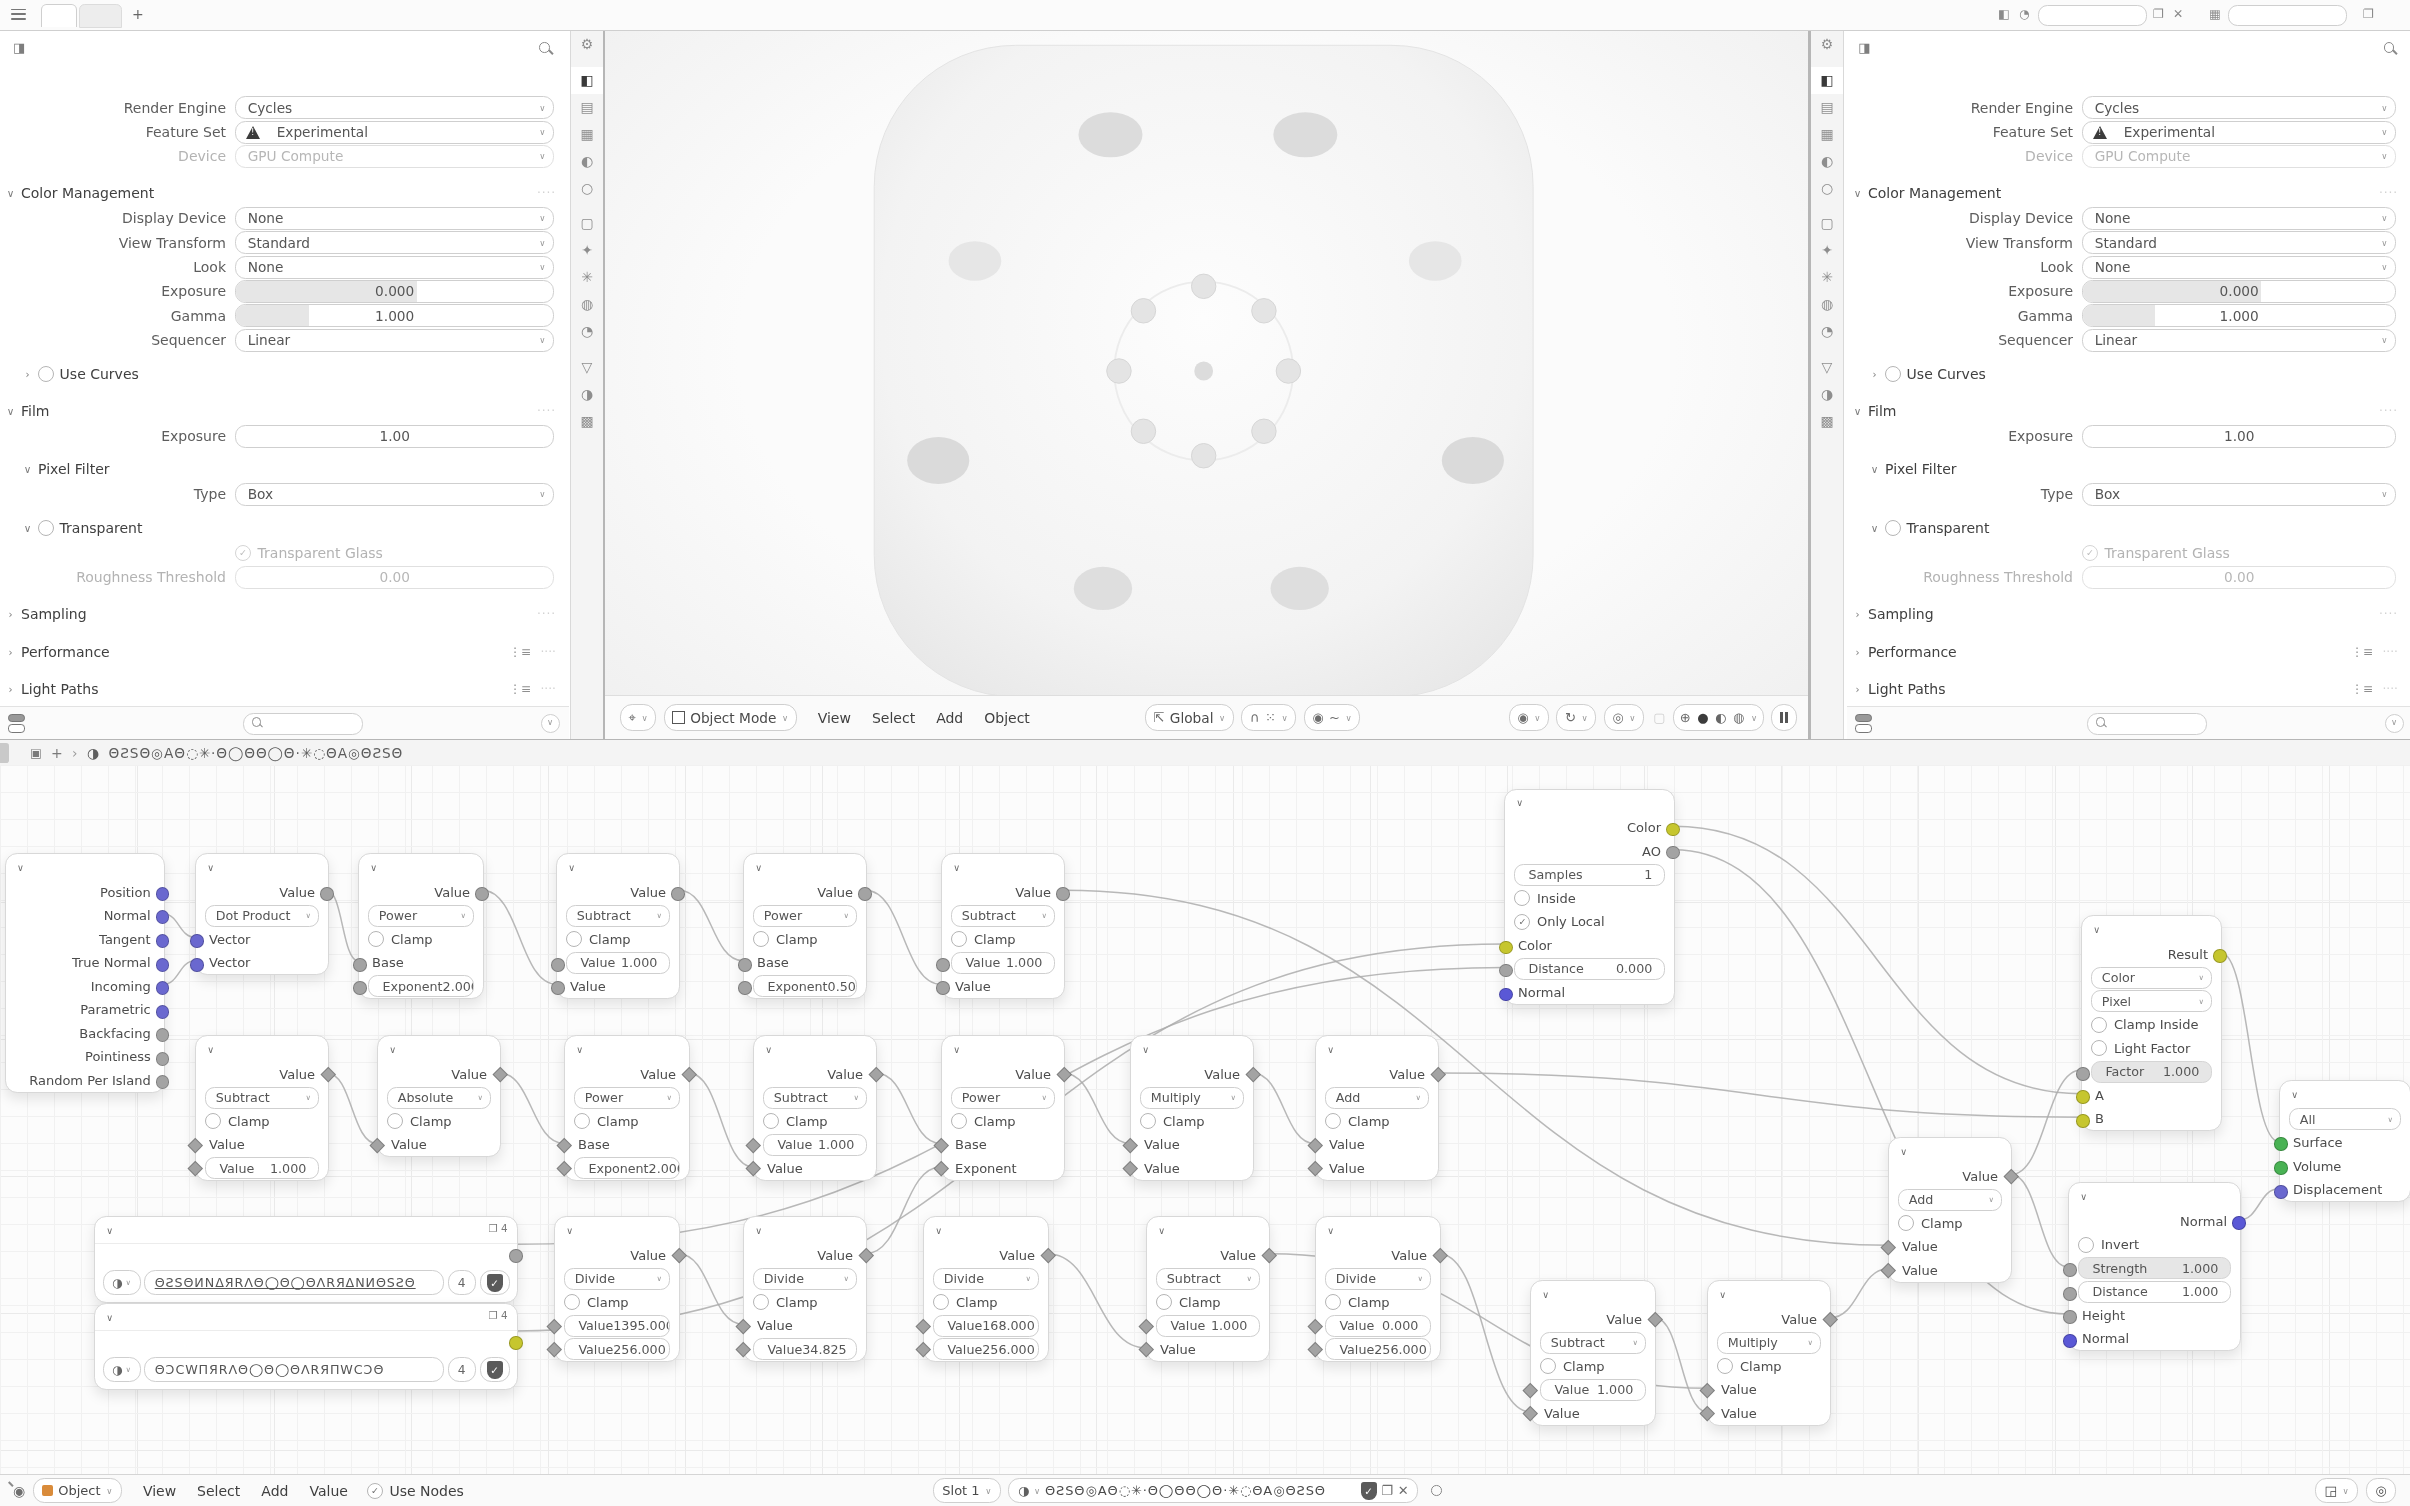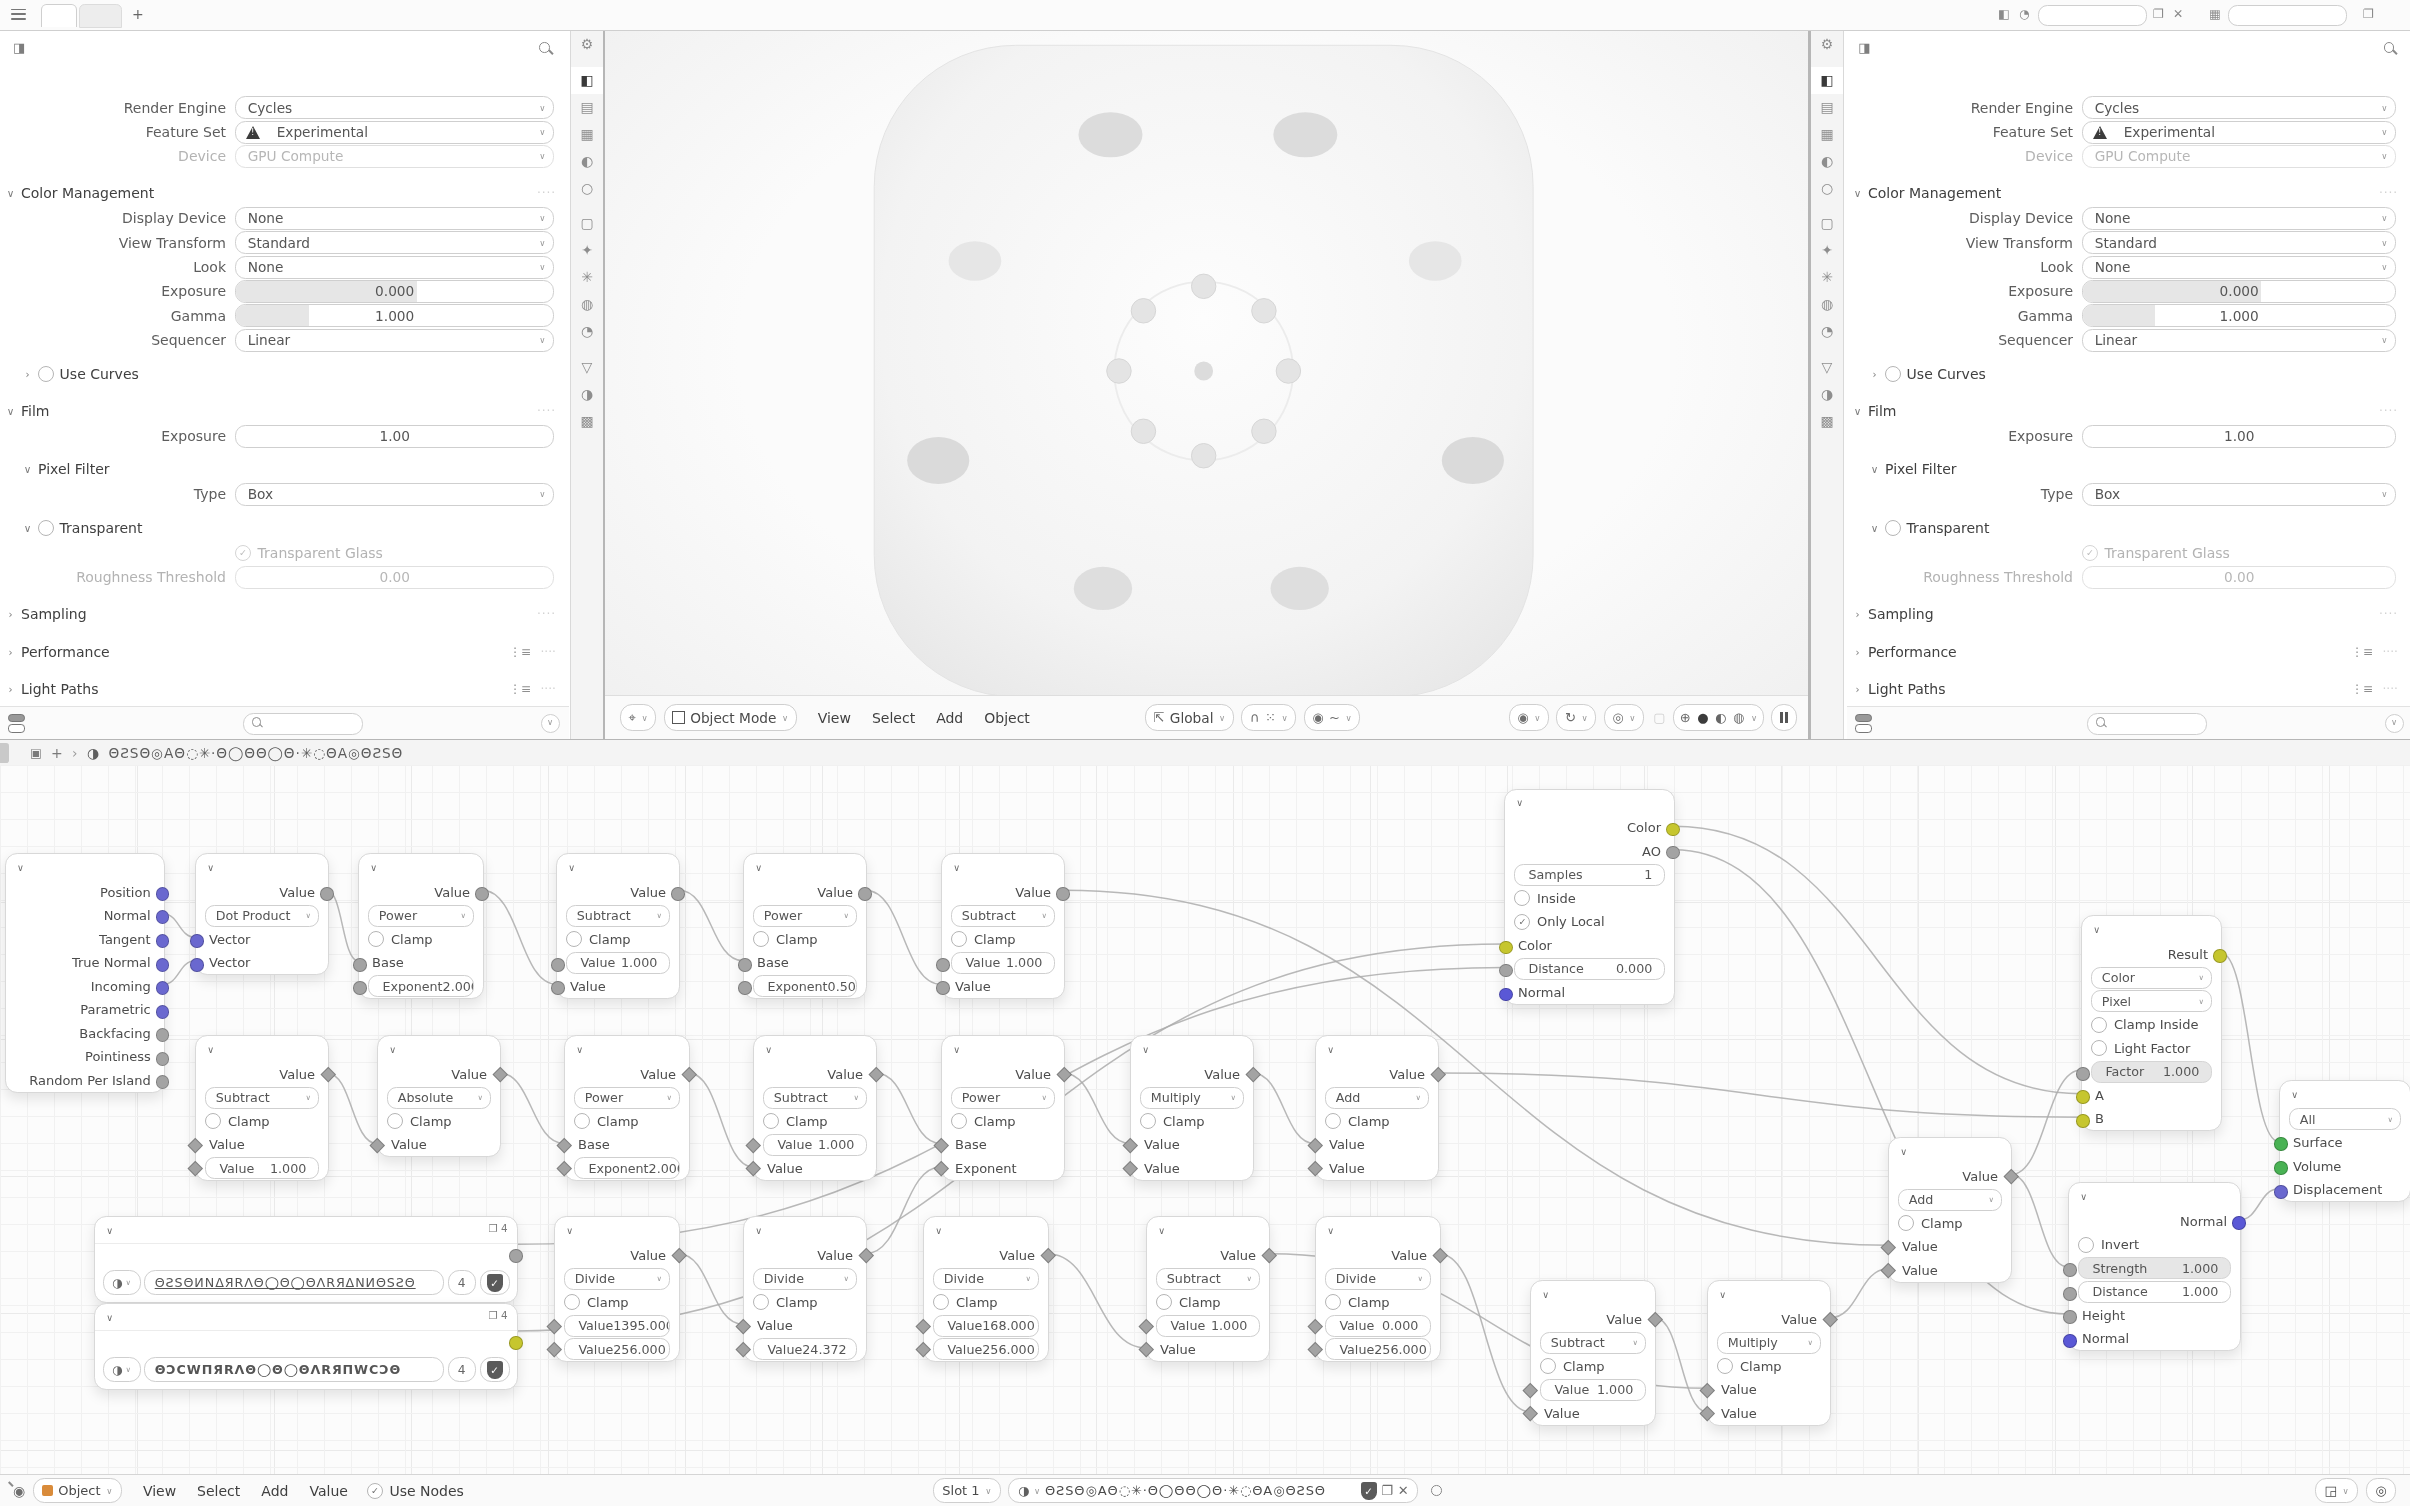--- a/index.html
+++ b/index.html
@@ -1122,21 +1122,21 @@
           </span>
         </div>
         <span class="sock diamond" style="background: rgb(163, 163, 163); top: 104px; left: -5.6px;"></span>
         <div class="nrow">
           <span class="inl">Value</span>
         </div>
         <span class="sock diamond" style="background: rgb(163, 163, 163); top: 127px; left: -5.6px;"></span>
         <div class="nrow">
           <span class="npill">
             <span class="fl">Value</span>
-            <span class="fv">24.372</span>
+            <span class="fv">34.825</span>
           </span>
         </div>
       </div>
       <div class="node" style="left: 923px; top: 451px; width: 124px;">
         <div class="nhead">
           <span>∨</span>
         </div>
         <span class="sock diamond" style="background: rgb(163, 163, 163); top: 33px; right: -5.6px;"></span>
         <div class="nrow">
           <span class="outl">Value</span>
@@ -1454,21 +1454,21 @@
       <div class="node imgnode" style="left: 94px; top: 538px; width: 422px; height: 85px;">
         <div class="nhead">
           <span>∨</span>
           <span class="badge4">❐ 4</span>
         </div>
         <div class="dbrow">
           <span class="dbbtn" style="width:36px;gap:2.8px;">
             <span>◑</span>
             <span class="chev" style="font-size:7.5px;color:#9a9a9a;">∨</span>
           </span>
-          <span class="dbname" style="letter-spacing:0.9px;font-weight:bold;">ΘƆCWΠЯRΛΘ◯Θ◯ΘΛRЯΠWCƆΘ</span>
+          <span class="dbname" style="letter-spacing:0.9px;">ΘƆCWΠЯRΛΘ◯Θ◯ΘΛRЯΠWCƆΘ</span>
           <span class="dbbtn" style="width:26px;">4</span>
           <span class="dbbtn" style="width:28px;">
             <span class="shield">✓</span>
           </span>
         </div>
         <span class="sock circle" style="background: rgb(198, 198, 46); top: 32px; right: -5.6px;"></span>
       </div>
     </div>
   <div id="ne-footer">
     <span style="margin-left:13px;color:#6e6e6e;font-size:14px;">◉</span>

